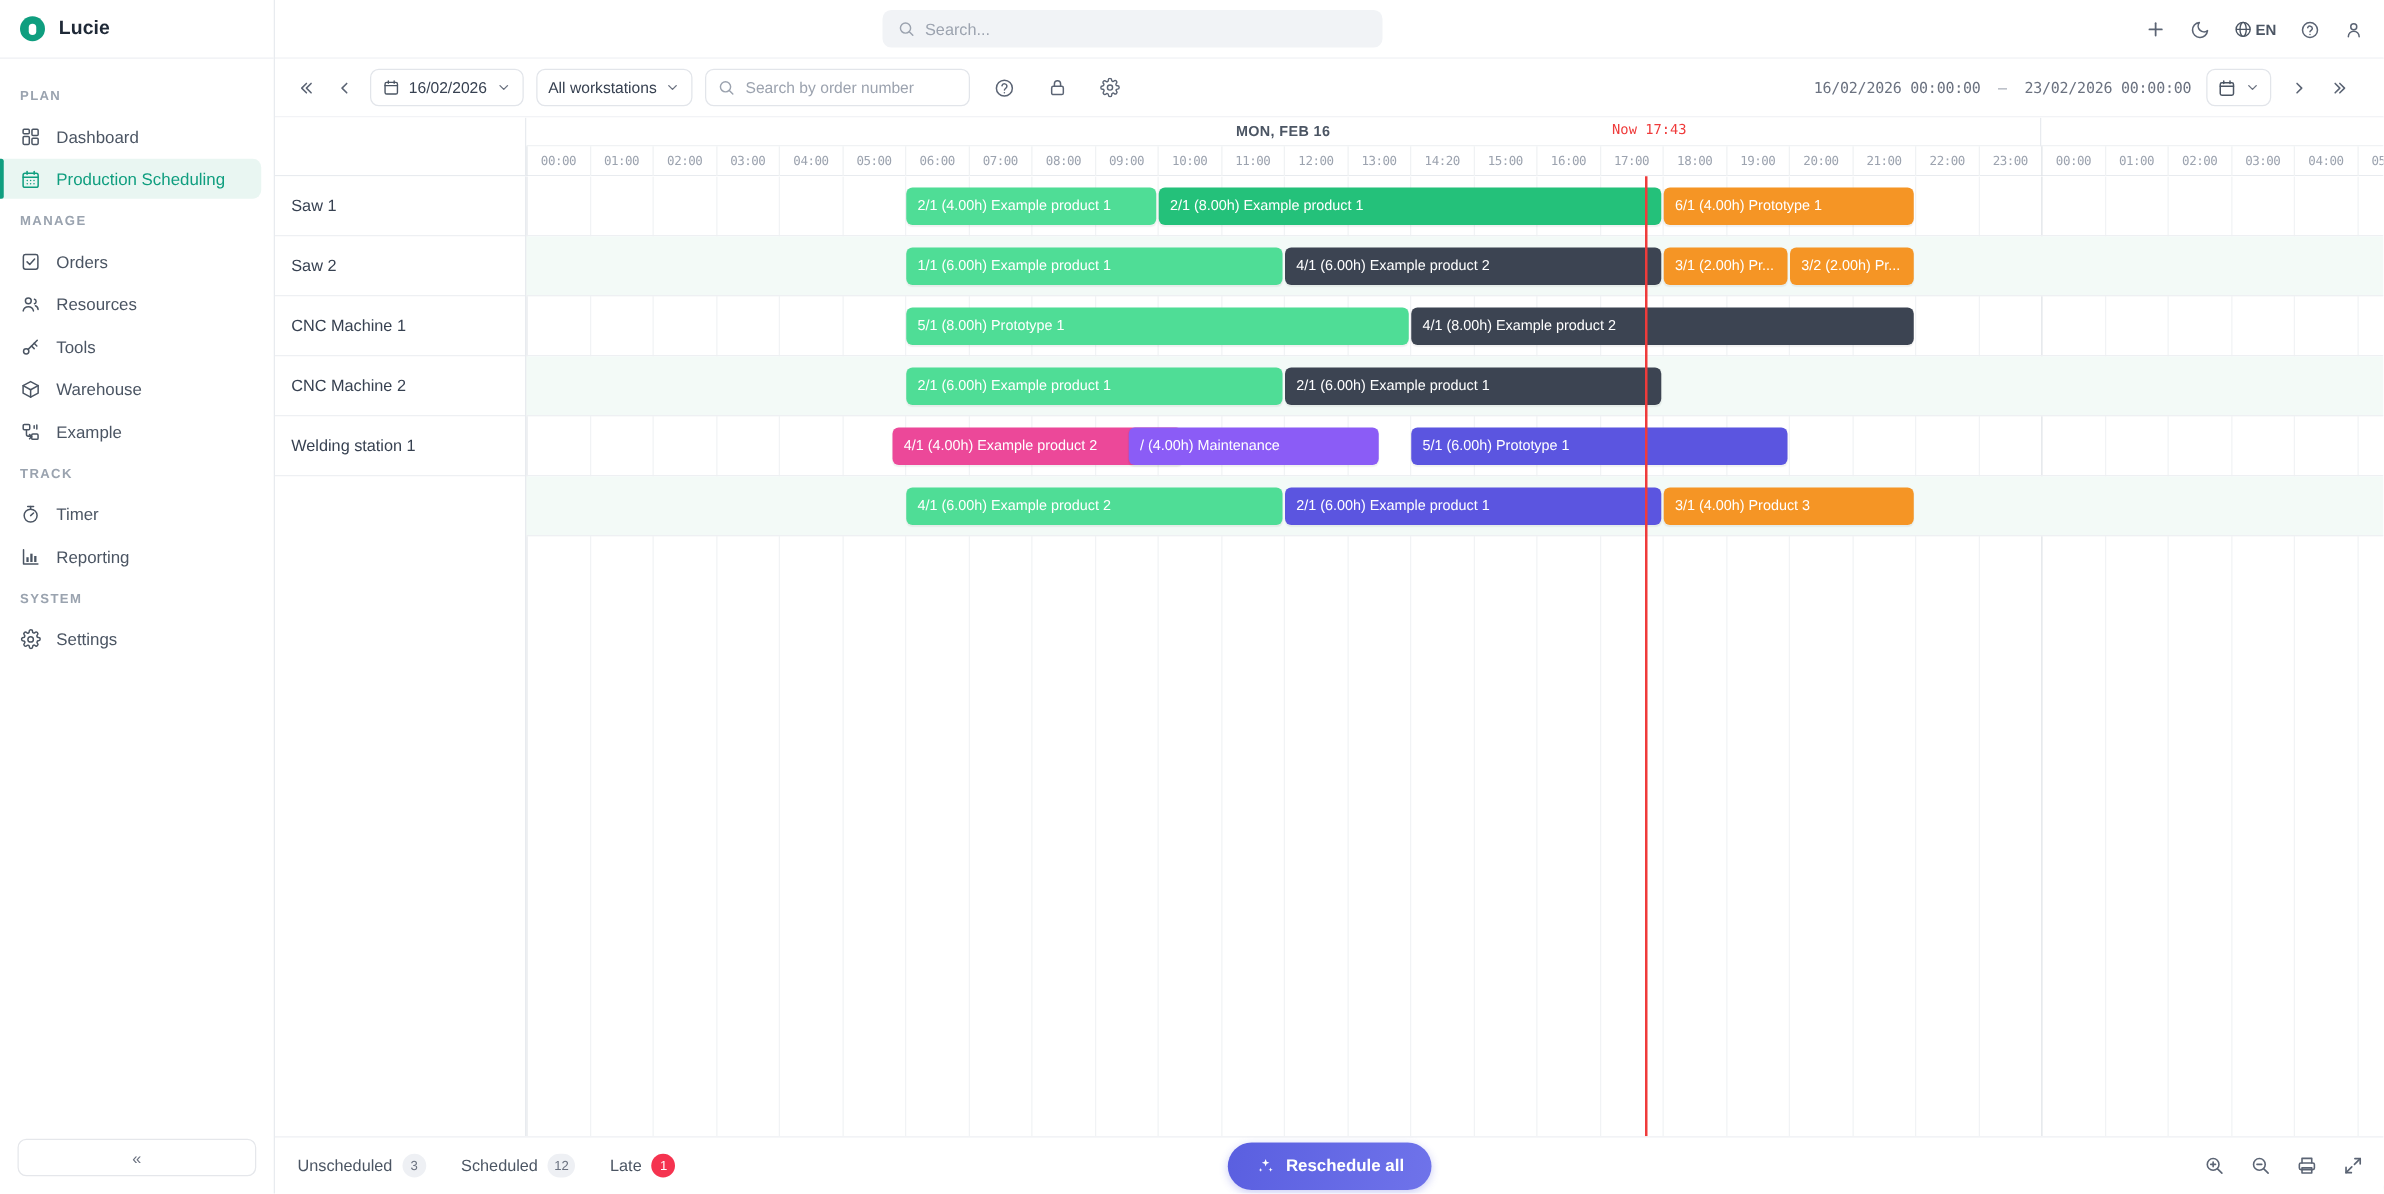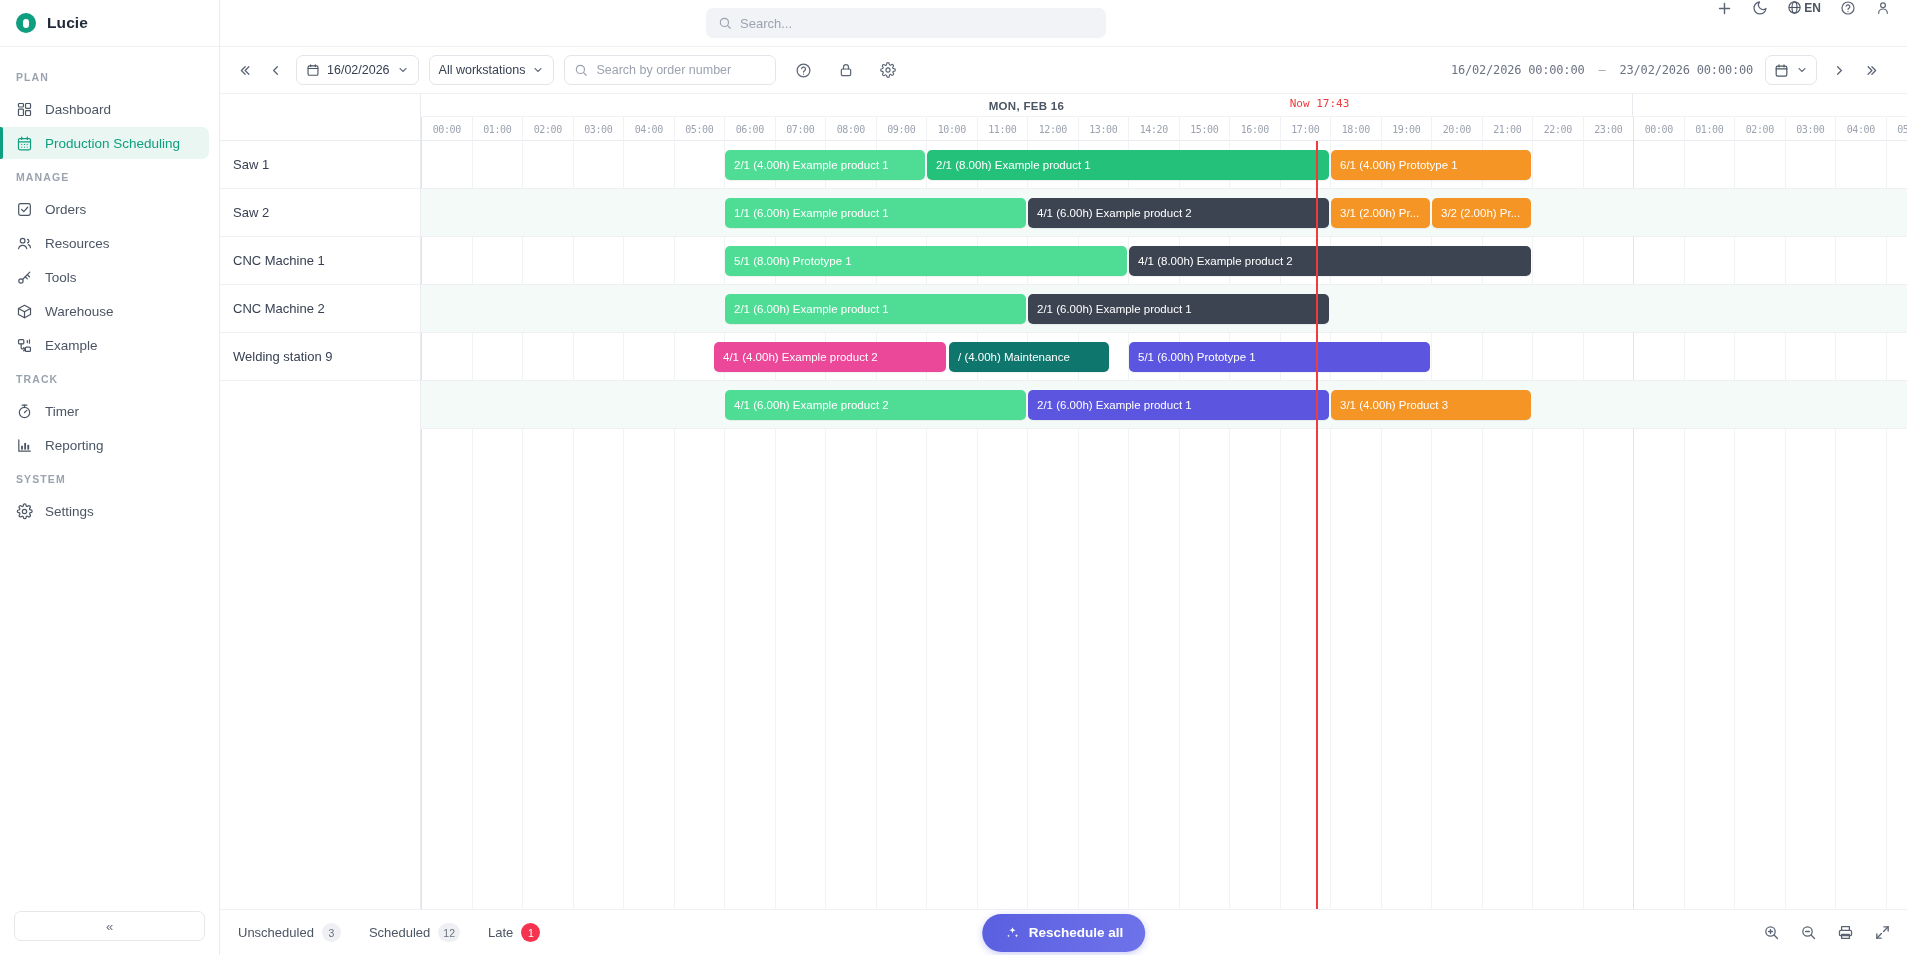--- a/index.html
+++ b/index.html
@@ -76,21 +76,21 @@
   }
   .global-search {
     position: absolute; left: 486px; top: 8px;
     width: 400px; height: 30px;
     background: #f1f3f6; border-radius: 7px;
     display: flex; align-items: center; gap: 8px; padding: 0 12px;
     font-size: 13px; color: #9ca3af; cursor: text;
   }
   .topbar-right {
     position: absolute; right: 16px; top: 0; height: 47px;
-    display: flex; align-items: flex-start; gap: 19px; color: #5b6474;
+    display: flex; align-items: center; gap: 19px; color: #5b6474;
   }
   .icon-btn { display: flex; align-items: center; cursor: pointer; color: #5b6474; }
   .lang-btn { display:flex; align-items:center; gap:2px; font-size:12px; font-weight:600; color:#4b5563; cursor:pointer;}
 
   
   .toolbar {
     height: 47px; flex: 0 0 47px;
     border-bottom: 1px solid #eef0f3;
     display: flex; align-items: center; padding: 0 24px 0 14px;
     background: #fff; position: relative; gap: 10px;
@@ -505,21 +505,21 @@
                 <div class="hourcell" style="left: 1464.5px;">05:00</div>
               </div>
           </div>
         </div>
         <div class="g-body">
           <div class="g-rows-labels" id="rowlabels">
               <div class="rowlabel">Saw 1</div>
               <div class="rowlabel">Saw 2</div>
               <div class="rowlabel">CNC Machine 1</div>
               <div class="rowlabel">CNC Machine 2</div>
-              <div class="rowlabel">Welding station 9</div>
+              <div class="rowlabel">Welding station 1</div>
             </div>
           <div class="g-canvas" id="canvas">
               <div class="gridline daystart" style="left: 0px;"></div>
               <div class="gridline" style="left: 50.5px;"></div>
               <div class="gridline" style="left: 101px;"></div>
               <div class="gridline" style="left: 151.5px;"></div>
               <div class="gridline" style="left: 202px;"></div>
               <div class="gridline" style="left: 252.5px;"></div>
               <div class="gridline" style="left: 303px;"></div>
               <div class="gridline" style="left: 353.5px;"></div>
@@ -584,21 +584,21 @@
                 <span>2/1 (6.00h) Example product 1</span>
               </div>
               <div class="task" style="left: 607px; width: 301px; top: 153px; background: rgb(60, 68, 82);">
                 <span>2/1 (6.00h) Example product 1</span>
               </div>
               <div class="rowband" style="top: 192px;"></div>
               <div class="rowline" style="top: 239px;"></div>
               <div class="task" style="left: 293px; width: 232px; top: 201px; background: #ec4899;">
                 <span>4/1 (4.00h) Example product 2</span>
               </div>
-              <div class="task" style="left: 528px; width: 160px; top: 201px; background: #0f766e;">
+              <div class="task" style="left: 482px; width: 200px; top: 201px; background: #8b5cf6;">
                 <span>/ (4.00h) Maintenance</span>
               </div>
               <div class="task hatch" style="left: 708px; width: 301px; top: 201px; background: rgb(91, 85, 224);">
                 <span>5/1 (6.00h) Prototype 1</span>
               </div>
               <div class="rowband shaded" style="top: 240px;"></div>
               <div class="rowline" style="top: 287px;"></div>
               <div class="task" style="left: 304px; width: 301px; top: 249px; background: rgb(79, 221, 150);">
                 <span>4/1 (6.00h) Example product 2</span>
               </div>

